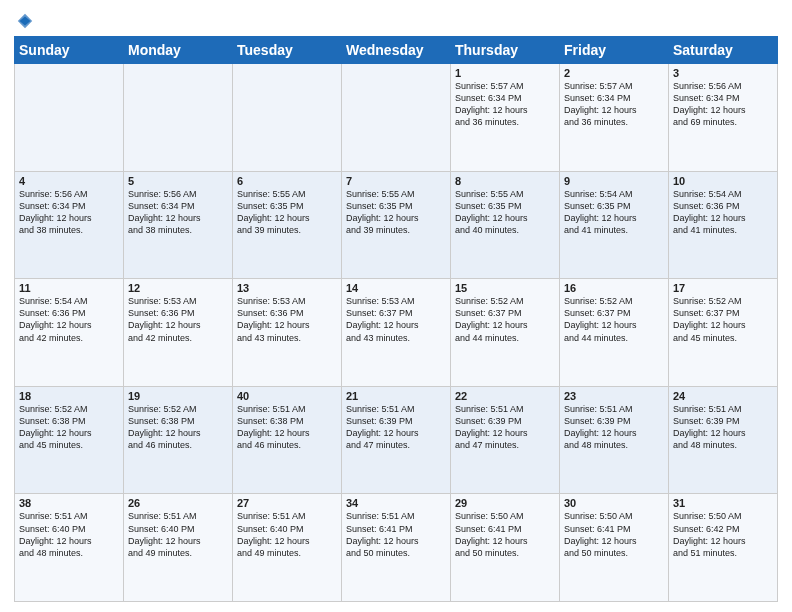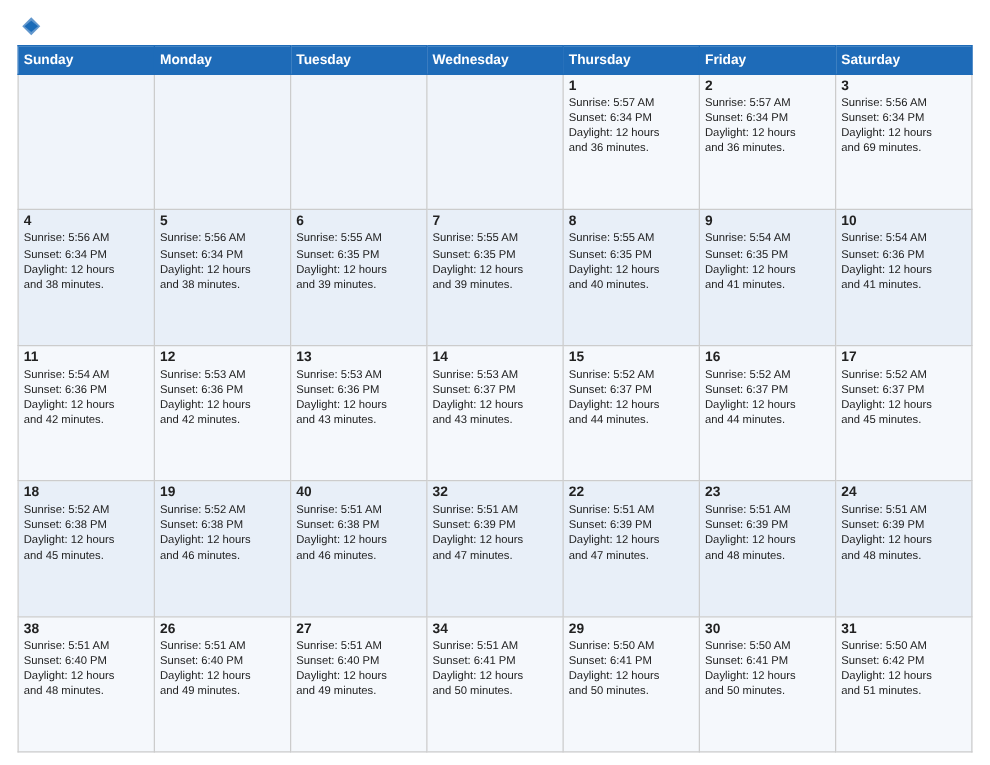--- a/index.html
+++ b/index.html
@@ -62,21 +62,21 @@
     }
     .calendar-table {
       width: 100%;
       border-collapse: collapse;
       flex: 1;
       table-layout: fixed;
     }
     .calendar-table th {
       background: #1e6bb8;
       color: #fff;
-      font-size: 11px;
+      font-size: 14px;
       font-weight: bold;
       padding: 5px 4px;
       text-align: left;
       border: 1px solid #1e6bb8;
     }
     .calendar-table td {
       border: 1px solid #ccc;
       vertical-align: top;
       padding: 3px 4px;
       font-size: 9.5px;
@@ -286,21 +286,21 @@
             <div class="cell-text">and 46 minutes.</div>
           </td>
           <td>
             <span class="day-num">40</span>
             <div class="cell-text">Sunrise: 5:51 AM</div>
             <div class="cell-text">Sunset: 6:38 PM</div>
             <div class="cell-text">Daylight: 12 hours</div>
             <div class="cell-text">and 46 minutes.</div>
           </td>
           <td>
-            <span class="day-num">32</span>
+            <span class="day-num">21</span>
             <div class="cell-text">Sunrise: 5:51 AM</div>
             <div class="cell-text">Sunset: 6:39 PM</div>
             <div class="cell-text">Daylight: 12 hours</div>
             <div class="cell-text">and 47 minutes.</div>
           </td>
           <td>
             <span class="day-num">22</span>
             <div class="cell-text">Sunrise: 5:51 AM</div>
             <div class="cell-text">Sunset: 6:39 PM</div>
             <div class="cell-text">Daylight: 12 hours</div>

